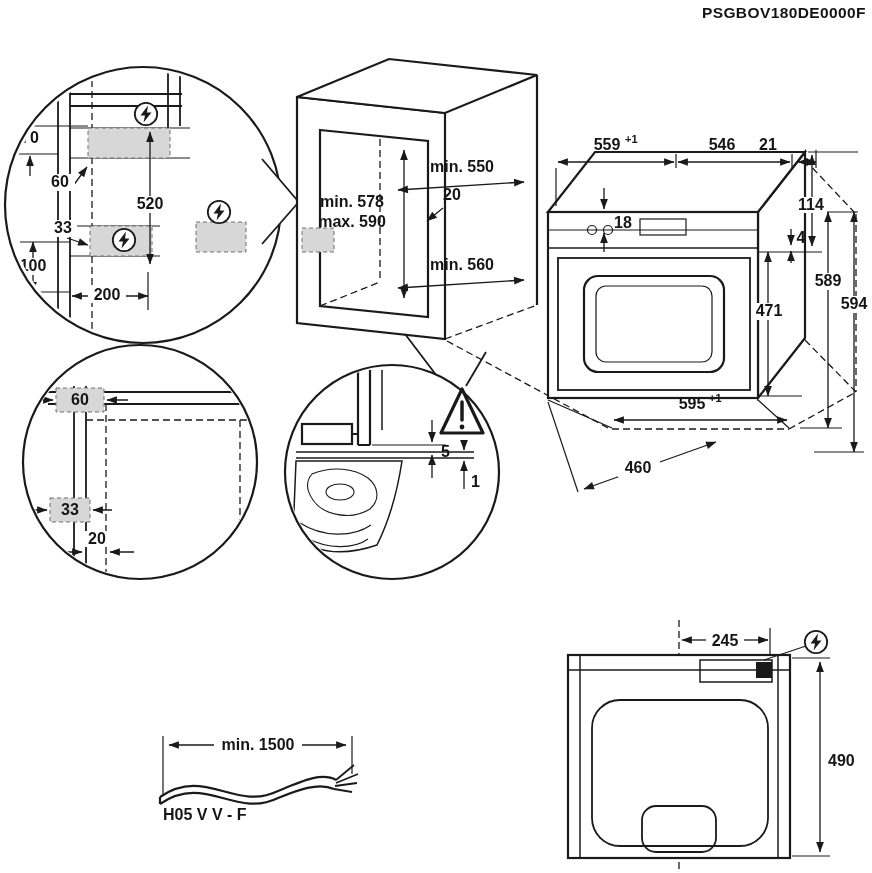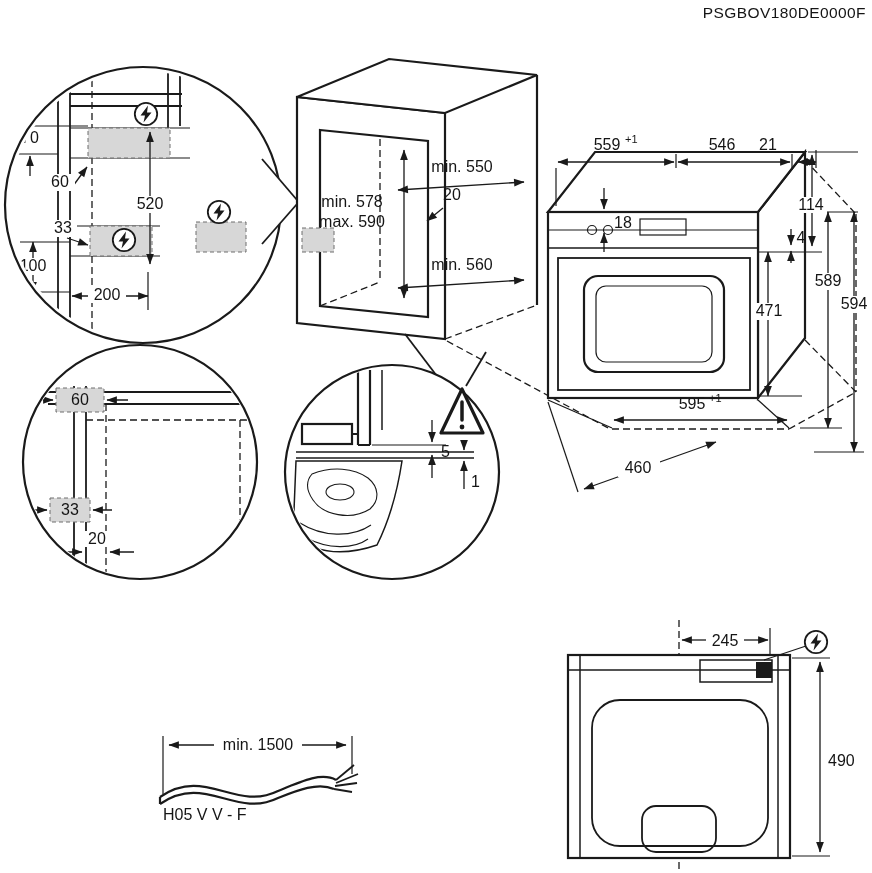--- a/index.html
+++ b/index.html
@@ -1,16 +1,16 @@
 <!DOCTYPE html>
 <html><head>
 <meta charset="utf-8">
 <style>
   html,body { margin:0; padding:0; background:#ffffff; }
-  .stage { position:relative; width:872px; height:873px; background:#fff; overflow:hidden; }
+  .stage { position:relative; width:872px; height:873px; background:#fff; overflow:hidden;font-weight:bold; }
   svg text { font-family:"Liberation Sans","DejaVu Sans",sans-serif; fill:#151515; }
   .t   { font-size:16px; }
   .ts  { font-size:11px; }
   .code{ font-size:15.5px; letter-spacing:.4px; }
   .ln  { stroke:#1a1a1a; stroke-width:1.8; fill:none; }
   .ln2 { stroke:#1a1a1a; stroke-width:2.2; fill:none; }
   .lnf { stroke:#1a1a1a; stroke-width:2.2; fill:#fff; }
   .thin{ stroke:#1a1a1a; stroke-width:1.2; fill:none; }
   .med { stroke:#1a1a1a; stroke-width:1.5; fill:none; }
   .dash{ stroke:#1a1a1a; stroke-width:1.3; fill:none; stroke-dasharray:7 4; }

